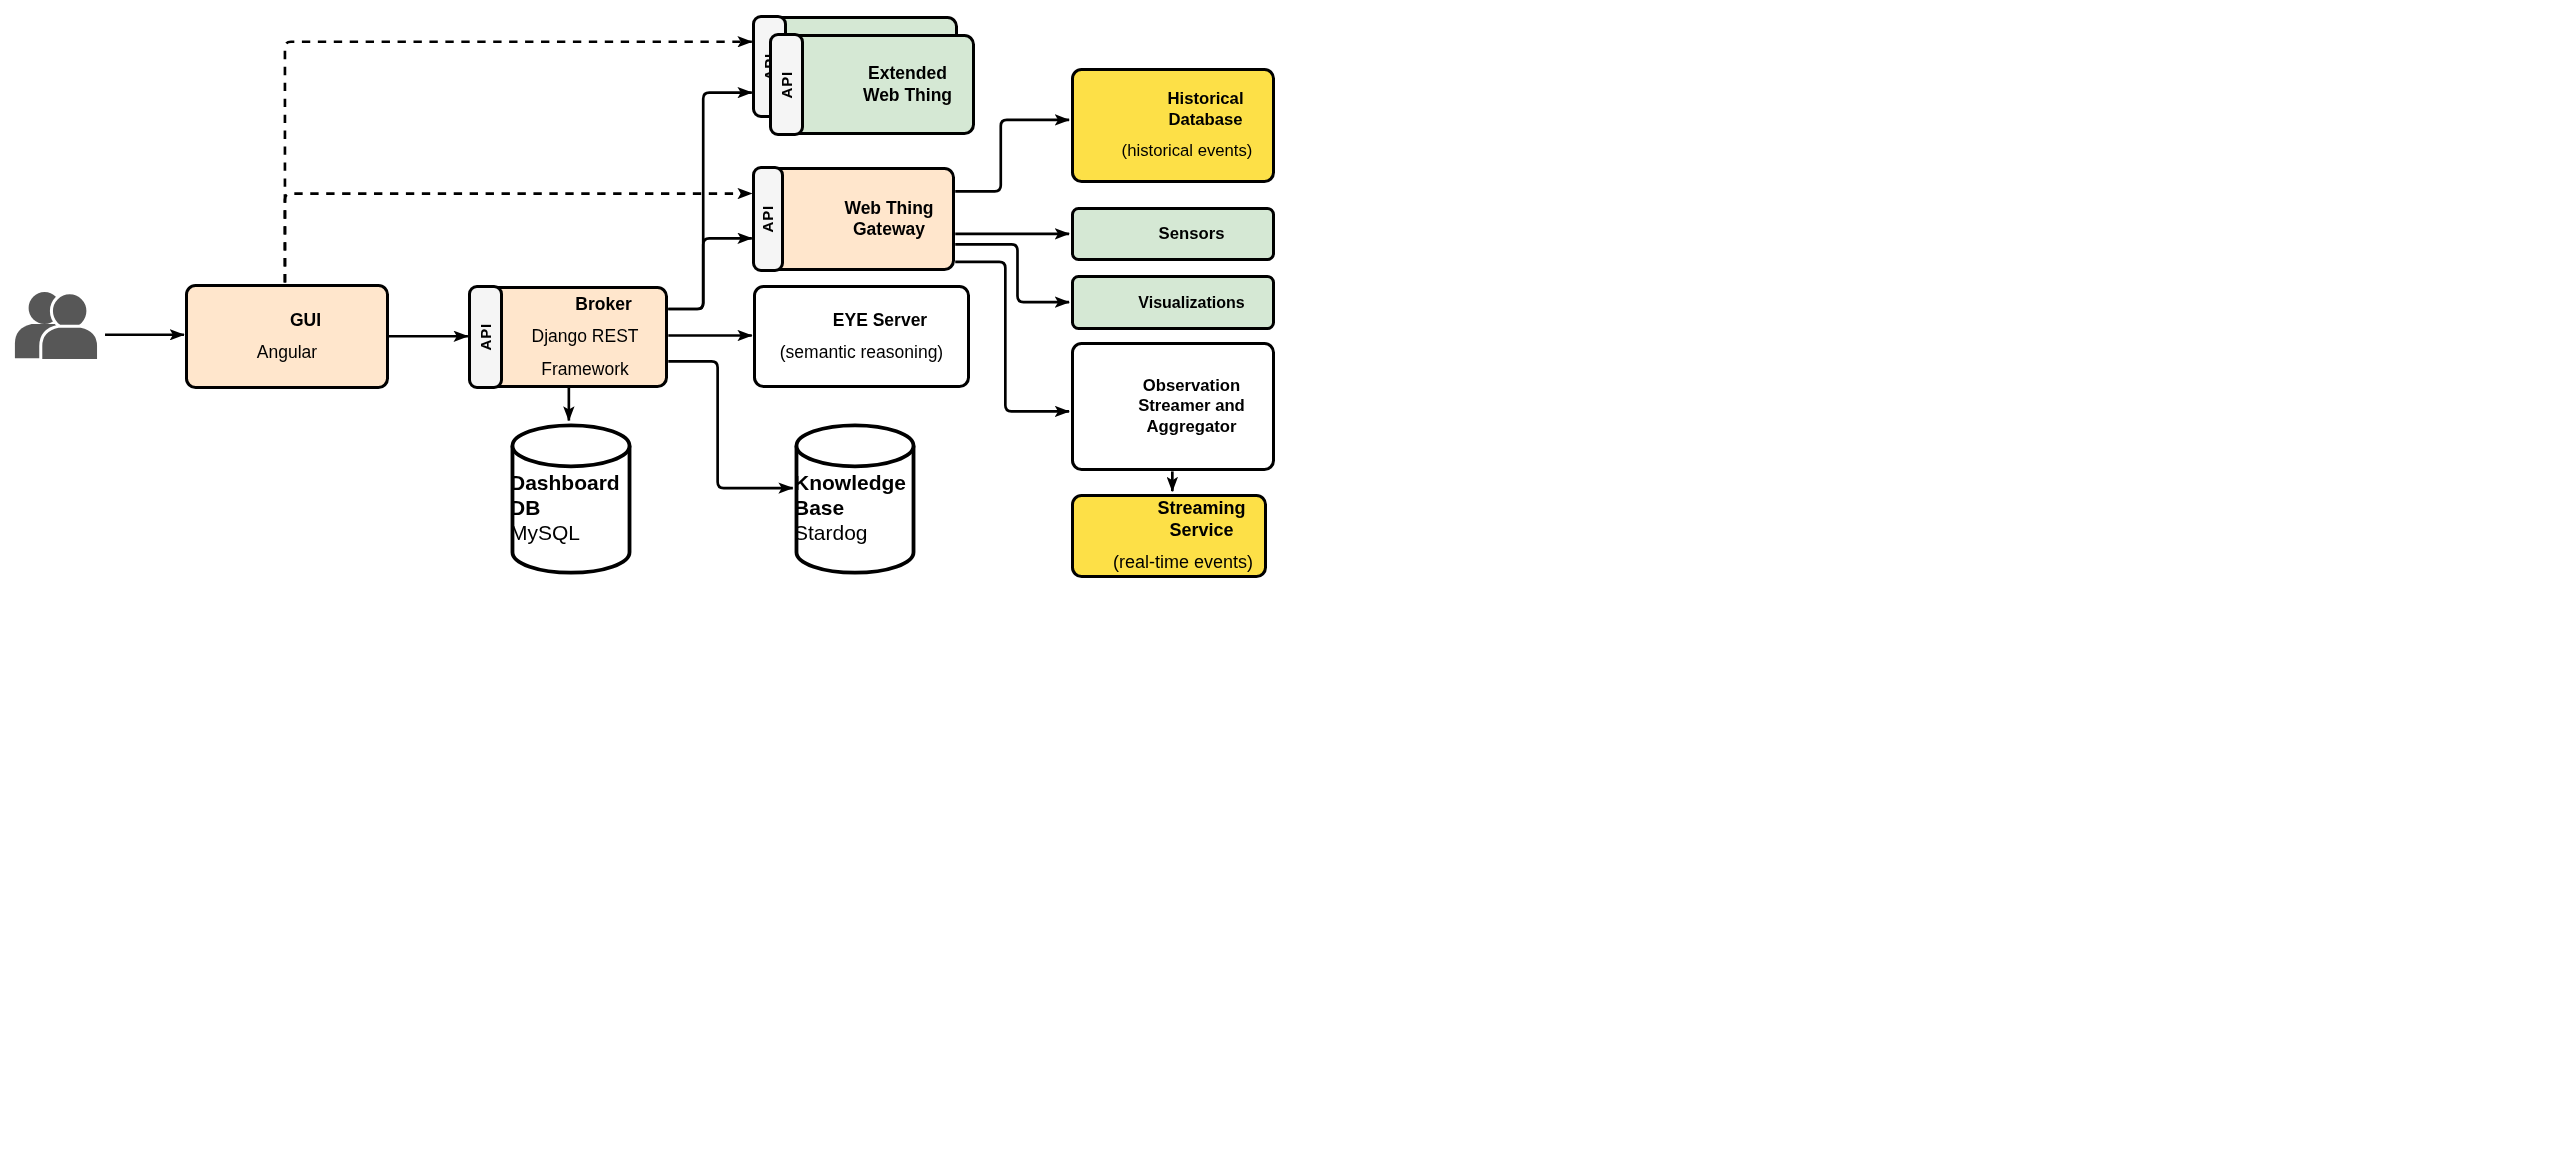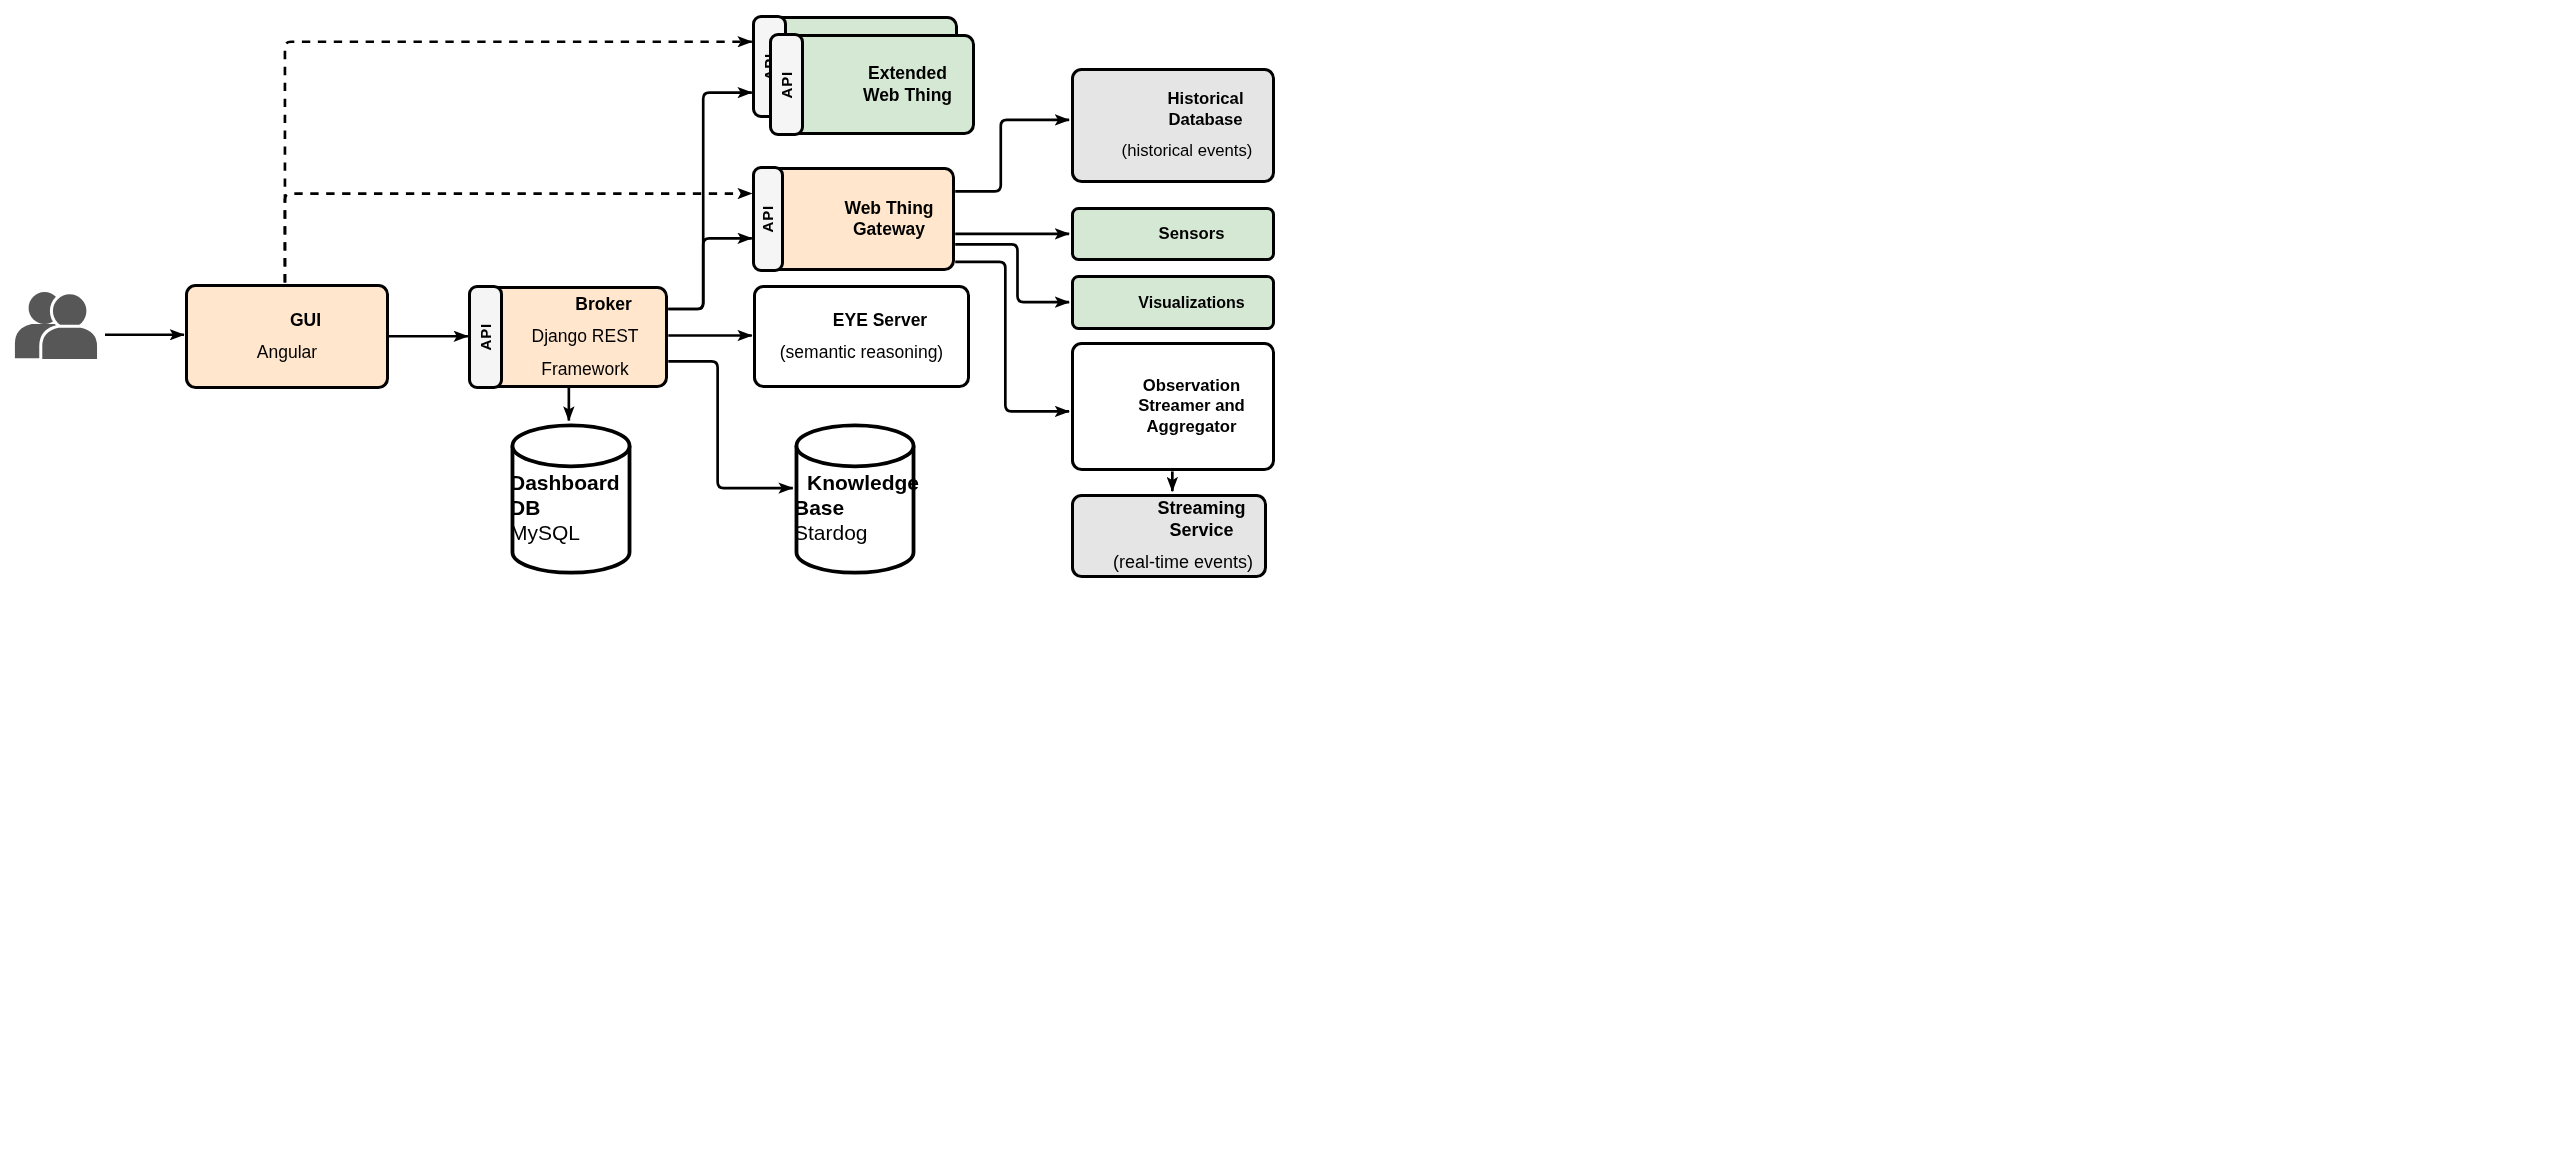--- a/index.html
+++ b/index.html
@@ -22,21 +22,21 @@
     justify-content:center;
     text-align:center;
     line-height:1.22;
     font-size:17.5px;
     z-index:2;
   }
   .node .title{font-weight:bold;margin-left:37px;}
   .node .sub{font-weight:normal;margin-top:11px;}
   .orange{background:#FFE6CC;}
   .green{background:#D5E8D4;}
-  .blue{background:#e5e5e5;padding-left:28px;}
+  .blue{background:#fde047;padding-left:28px;}
   .white{background:#FFFFFF;}
   .has-strip{padding-left:33px;}
   .api-strip{
     position:absolute;
     left:-3.8px;top:-3.8px;
     width:35px;height:calc(100% + 7.6px);
     box-sizing:border-box;
     background:#F5F5F5;
     border:3px solid #000;
     border-radius:9px;
@@ -133,21 +133,21 @@
       <div class="sub">MySQL</div>
     </div>
   </div>
 
   <div class="cyl" style="left:794px;top:423px;width:122px;height:152px;">
     <svg width="122" height="152" viewBox="0 0 160 200">
       <path d="M 3,30 L 3,170 A 77,27 0 0 0 157,170 L 157,30" fill="#ffffff" stroke="#000000" stroke-width="5"></path>
       <ellipse cx="80" cy="30" rx="77" ry="27" fill="#ffffff" stroke="#000000" stroke-width="5"></ellipse>
     </svg>
     <div class="cyl-text">
-      <div class="title" style="font-weight:bold;margin-left:13px;">Knowledge</div>
+      <div class="title" style="font-weight:bold;">Knowledge</div>
       <div class="title" style="font-weight:bold;">Base</div>
       <div class="sub">Stardog</div>
     </div>
   </div>
 
   <div class="node blue" style="left:1071px;top:68px;width:204px;height:115px;font-size:16.7px;">
     <span class="title">Historical Database</span>
     <span class="sub">(historical events)</span>
   </div>
 

